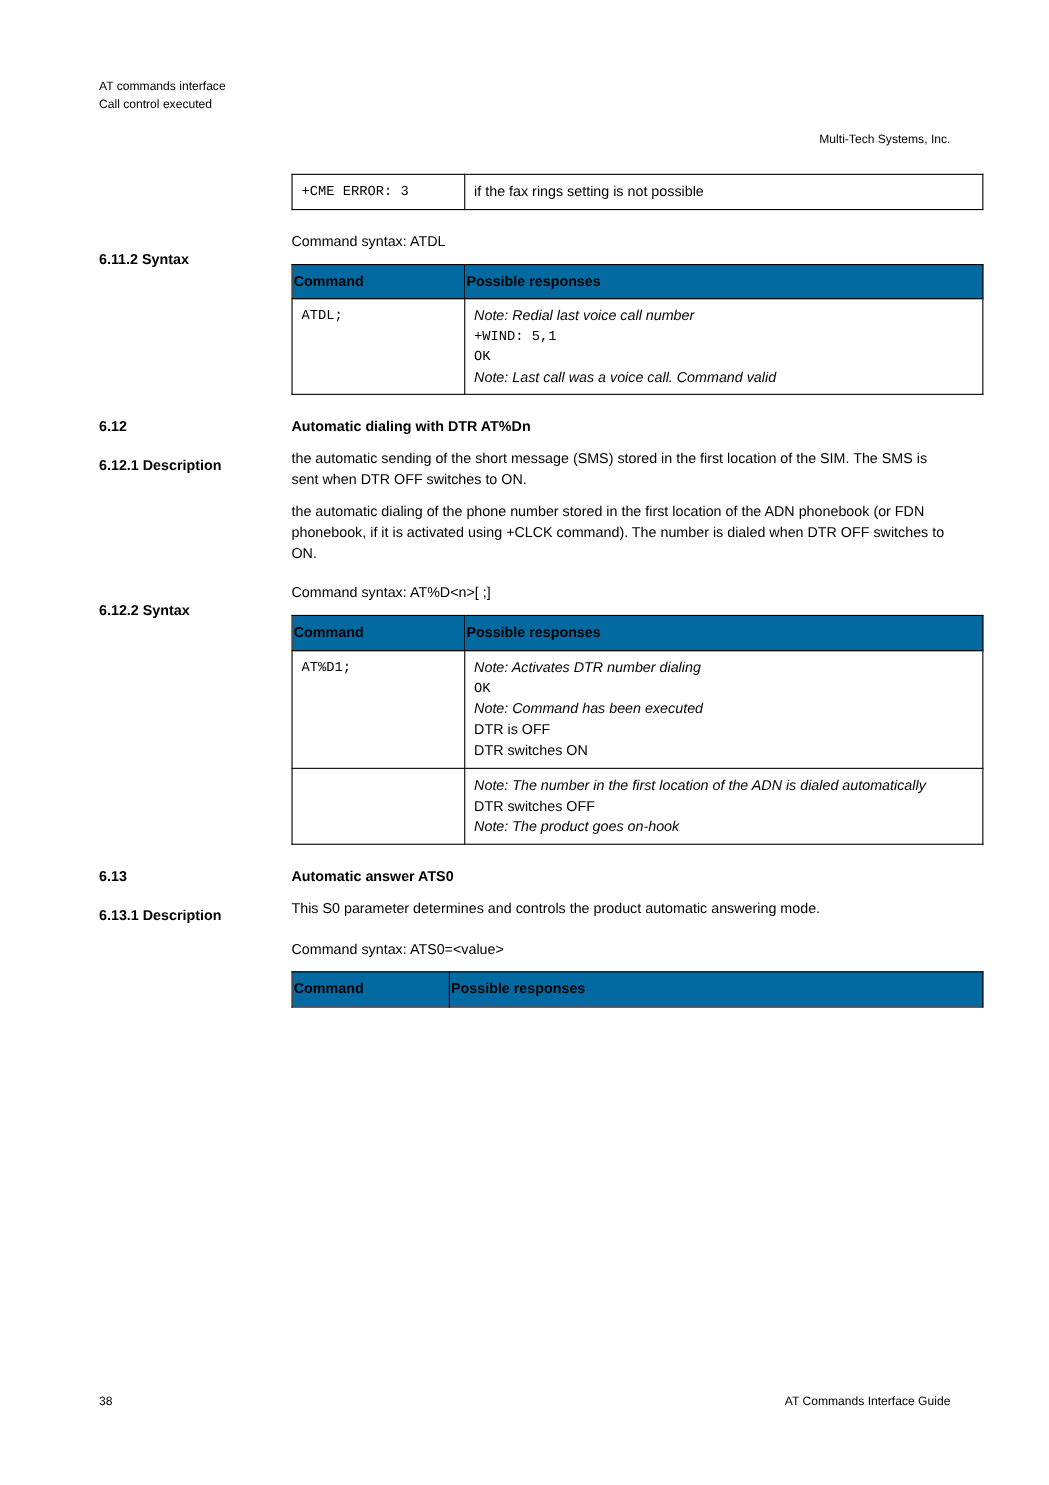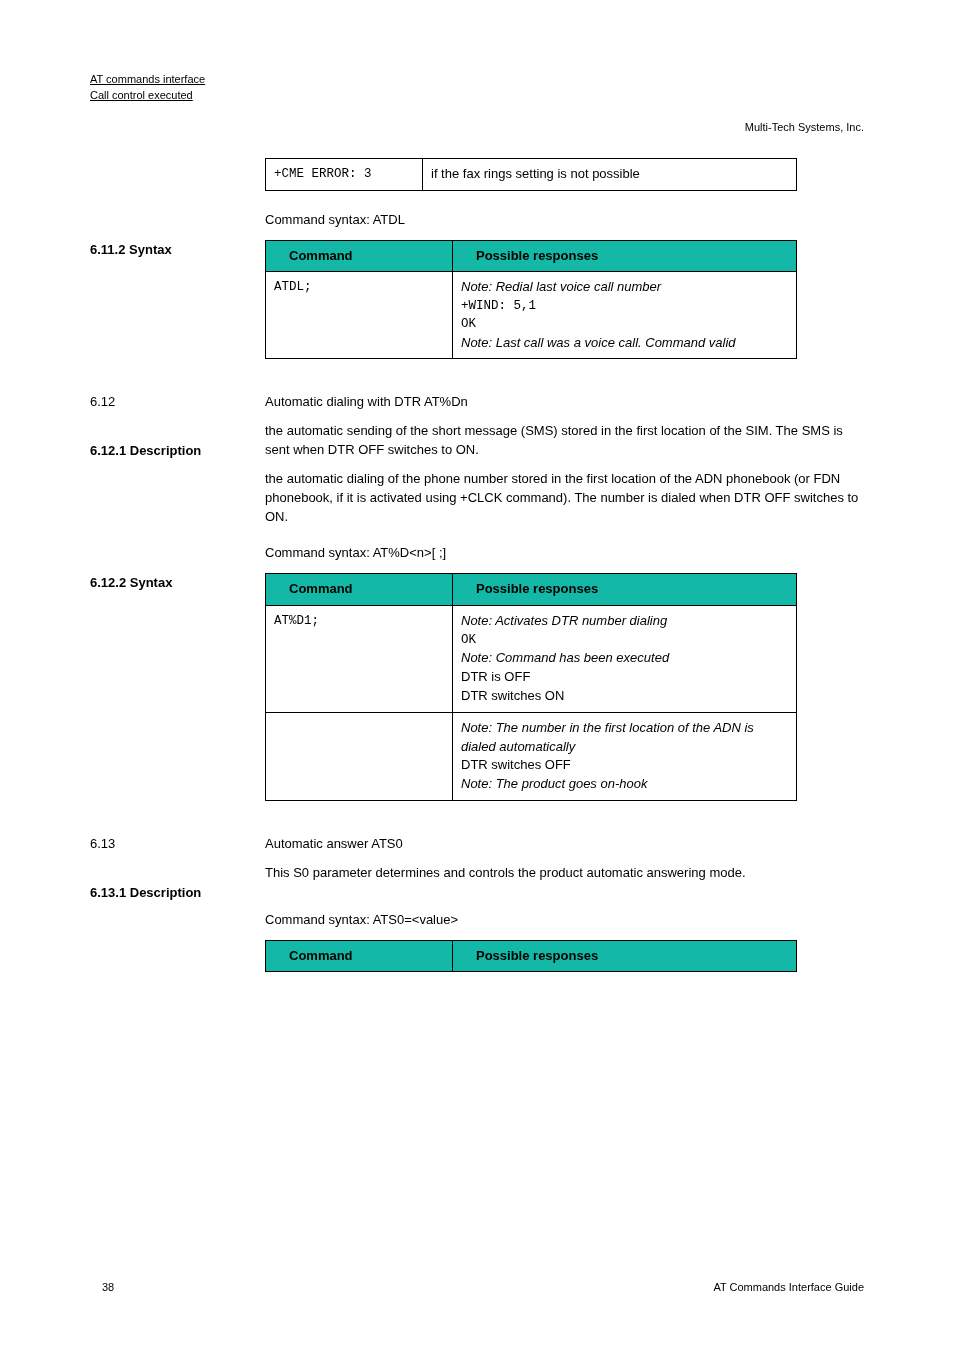--- a/index.html
+++ b/index.html
@@ -21,83 +21,81 @@
     padding: 72px 90px 40px 90px;
   }
   .header {
     display: flex;
     justify-content: space-between;
     align-items: flex-start;
     margin-bottom: 14px;
   }
   .header-left {
     font-size: 11px;
-    text-decoration: underline;
   }
   .header-right {
     font-size: 11px;
     margin-top: 48px;
   }
   .left-col {
     width: 175px;
     float: left;
   }
   .right-col {
     margin-left: 175px;
   }
   .section-title {
-    font-weight: normal;
-    margin: 14px 0 10px 0;
+    font-weight: bold;
+    margin: 0 0 10px 0;
   }
   table {
     border-collapse: collapse;
-    width: 532px;
+    width: 629px;
     margin-bottom: 12px;
   }
   table, th, td {
     border: 1px solid #000;
   }
   th {
-    background: #14b8a6;
+    background: #0369a1;
     font-weight: bold;
     text-align: left;
-    padding: 6px 23px;
+    padding: 6px 1px;
     vertical-align: top;
   }
   td {
     padding: 6px 8px;
     vertical-align: top;
   }
   .col-code {
     width: 140px;
   }
   .paragraph {
     margin: 0 0 10px 0;
   }
   .section-block {
     clear: both;
     padding-top: 8px;
   }
   .sidebar-heading {
     font-weight: bold;
-    margin-top: 30px;
+    margin-top: 16px;
   }
   .enum {
     font-family: "Courier New", monospace;
     font-size: 12.5px;
   }
   .footer {
     position: absolute;
-    bottom: 54px;
+    bottom: 67px;
     left: 90px;
     right: 90px;
     display: flex;
     justify-content: space-between;
     font-size: 11px;
-    margin-left: 12px;
   }
 </style>
 </head>
 <body>
 
 <div class="page">
 
   <div class="header">
     <div class="header-left">
       <div>AT commands interface</div>

